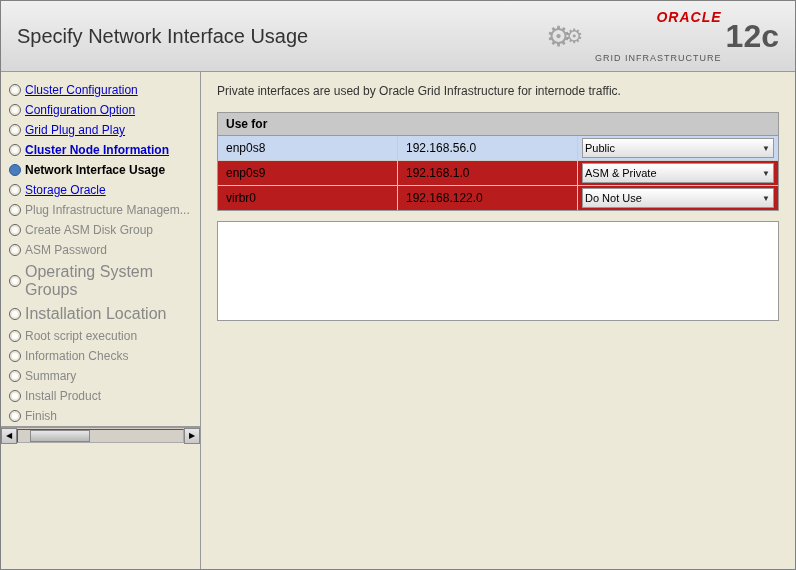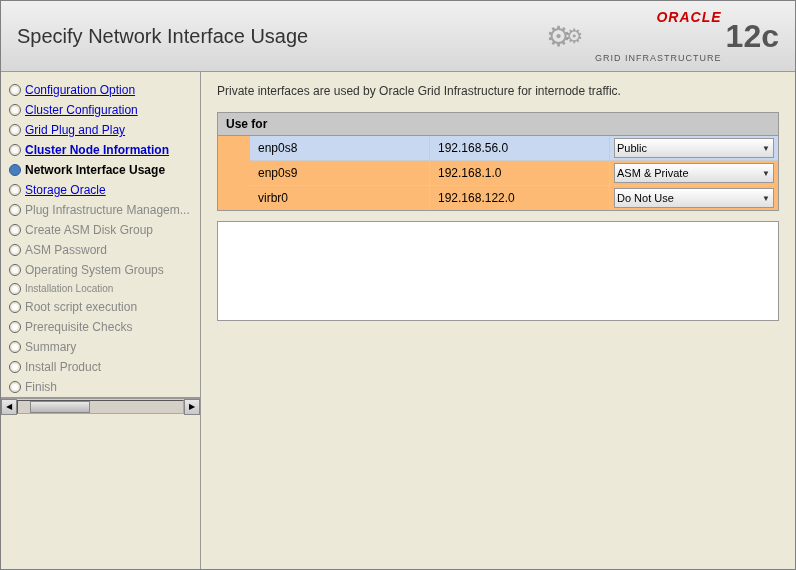--- a/index.html
+++ b/index.html
@@ -183,22 +183,21 @@
       font-weight: bold;
       border-right: 1px solid #999;
       font-size: 12px;
     }
 
     .table-header-cell:last-child {
       border-right: none;
     }
 
     .table-body {
-      background: #fdba74;
-      padding-left: 32px;
+      background: #b91c1c;
     }
 
     .table-row {
       display: grid;
       grid-template-columns: 180px 180px 1fr;
       border-bottom: 1px solid #ccc;
     }
 
     .table-row:last-child {
       border-bottom: none;
@@ -335,27 +334,27 @@
 
   <div class="main">
 
     <div class="sidebar">
 
       <div id="sidebar-items">
           <div class="sidebar-item link">
             <span class="bullet">
               <div class="bullet-filled"></div>
             </span>
+            <span style="color: rgb(0, 0, 204); text-decoration: underline; font-size: 12px;">Cluster Configuration</span>
+          </div>
+          <div class="sidebar-item link">
+            <span class="bullet">
+              <div class="bullet-filled"></div>
+            </span>
             <span style="color: rgb(0, 0, 204); text-decoration: underline; font-size: 12px;">Configuration Option</span>
-          </div>
-          <div class="sidebar-item link">
-            <span class="bullet">
-              <div class="bullet-filled"></div>
-            </span>
-            <span style="color: rgb(0, 0, 204); text-decoration: underline; font-size: 12px;">Cluster Configuration</span>
           </div>
           <div class="sidebar-item link">
             <span class="bullet">
               <div class="bullet-filled"></div>
             </span>
             <span style="color: rgb(0, 0, 204); text-decoration: underline; font-size: 12px;">Grid Plug and Play</span>
           </div>
           <div class="sidebar-item link">
             <span class="bullet">
               <div class="bullet-filled"></div>
@@ -389,39 +388,39 @@
           <div class="sidebar-item ">
             <span class="bullet">
               <div class="bullet-filled"></div>
             </span>
             <span style="color: rgb(136, 136, 136); font-size: 12px;">ASM Password</span>
           </div>
           <div class="sidebar-item ">
             <span class="bullet">
               <div class="bullet-filled"></div>
             </span>
-            <span style="color: rgb(136, 136, 136); font-size: 12px;">Operating System Groups</span>
-          </div>
-          <div class="sidebar-item ">
-            <span class="bullet">
-              <div class="bullet-filled"></div>
-            </span>
-            <span style="color: rgb(136, 136, 136); font-size: 10px;">Installation Location</span>
+            <span style="color: rgb(136, 136, 136); font-size: 16px;">Operating System Groups</span>
+          </div>
+          <div class="sidebar-item ">
+            <span class="bullet">
+              <div class="bullet-filled"></div>
+            </span>
+            <span style="color: rgb(136, 136, 136); font-size: 16px;">Installation Location</span>
           </div>
           <div class="sidebar-item ">
             <span class="bullet">
               <div class="bullet-filled"></div>
             </span>
             <span style="color: rgb(136, 136, 136); font-size: 12px;">Root script execution</span>
           </div>
           <div class="sidebar-item ">
             <span class="bullet">
               <div class="bullet-filled"></div>
             </span>
-            <span style="color: rgb(136, 136, 136); font-size: 12px;">Prerequisite Checks</span>
+            <span style="color: rgb(136, 136, 136); font-size: 12px;">Information Checks</span>
           </div>
           <div class="sidebar-item ">
             <span class="bullet">
               <div class="bullet-filled"></div>
             </span>
             <span style="color: rgb(136, 136, 136); font-size: 12px;">Summary</span>
           </div>
           <div class="sidebar-item ">
             <span class="bullet">
               <div class="bullet-filled"></div>

